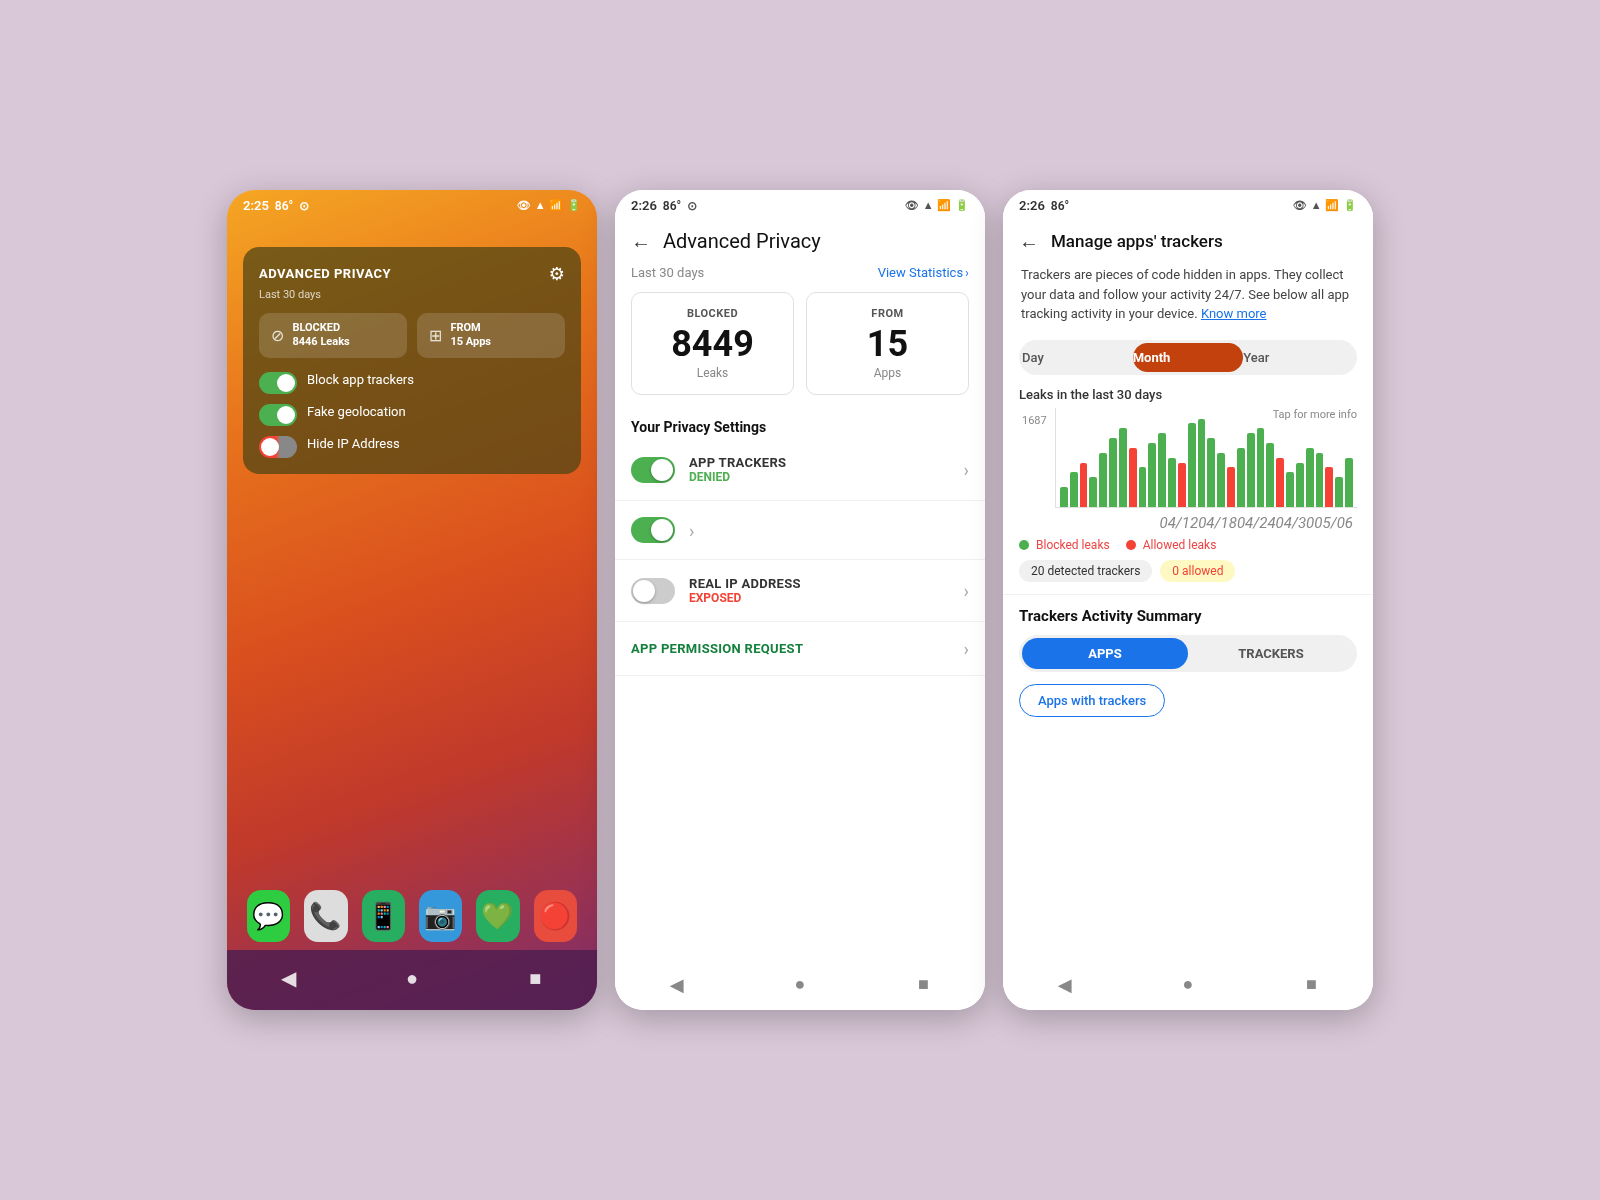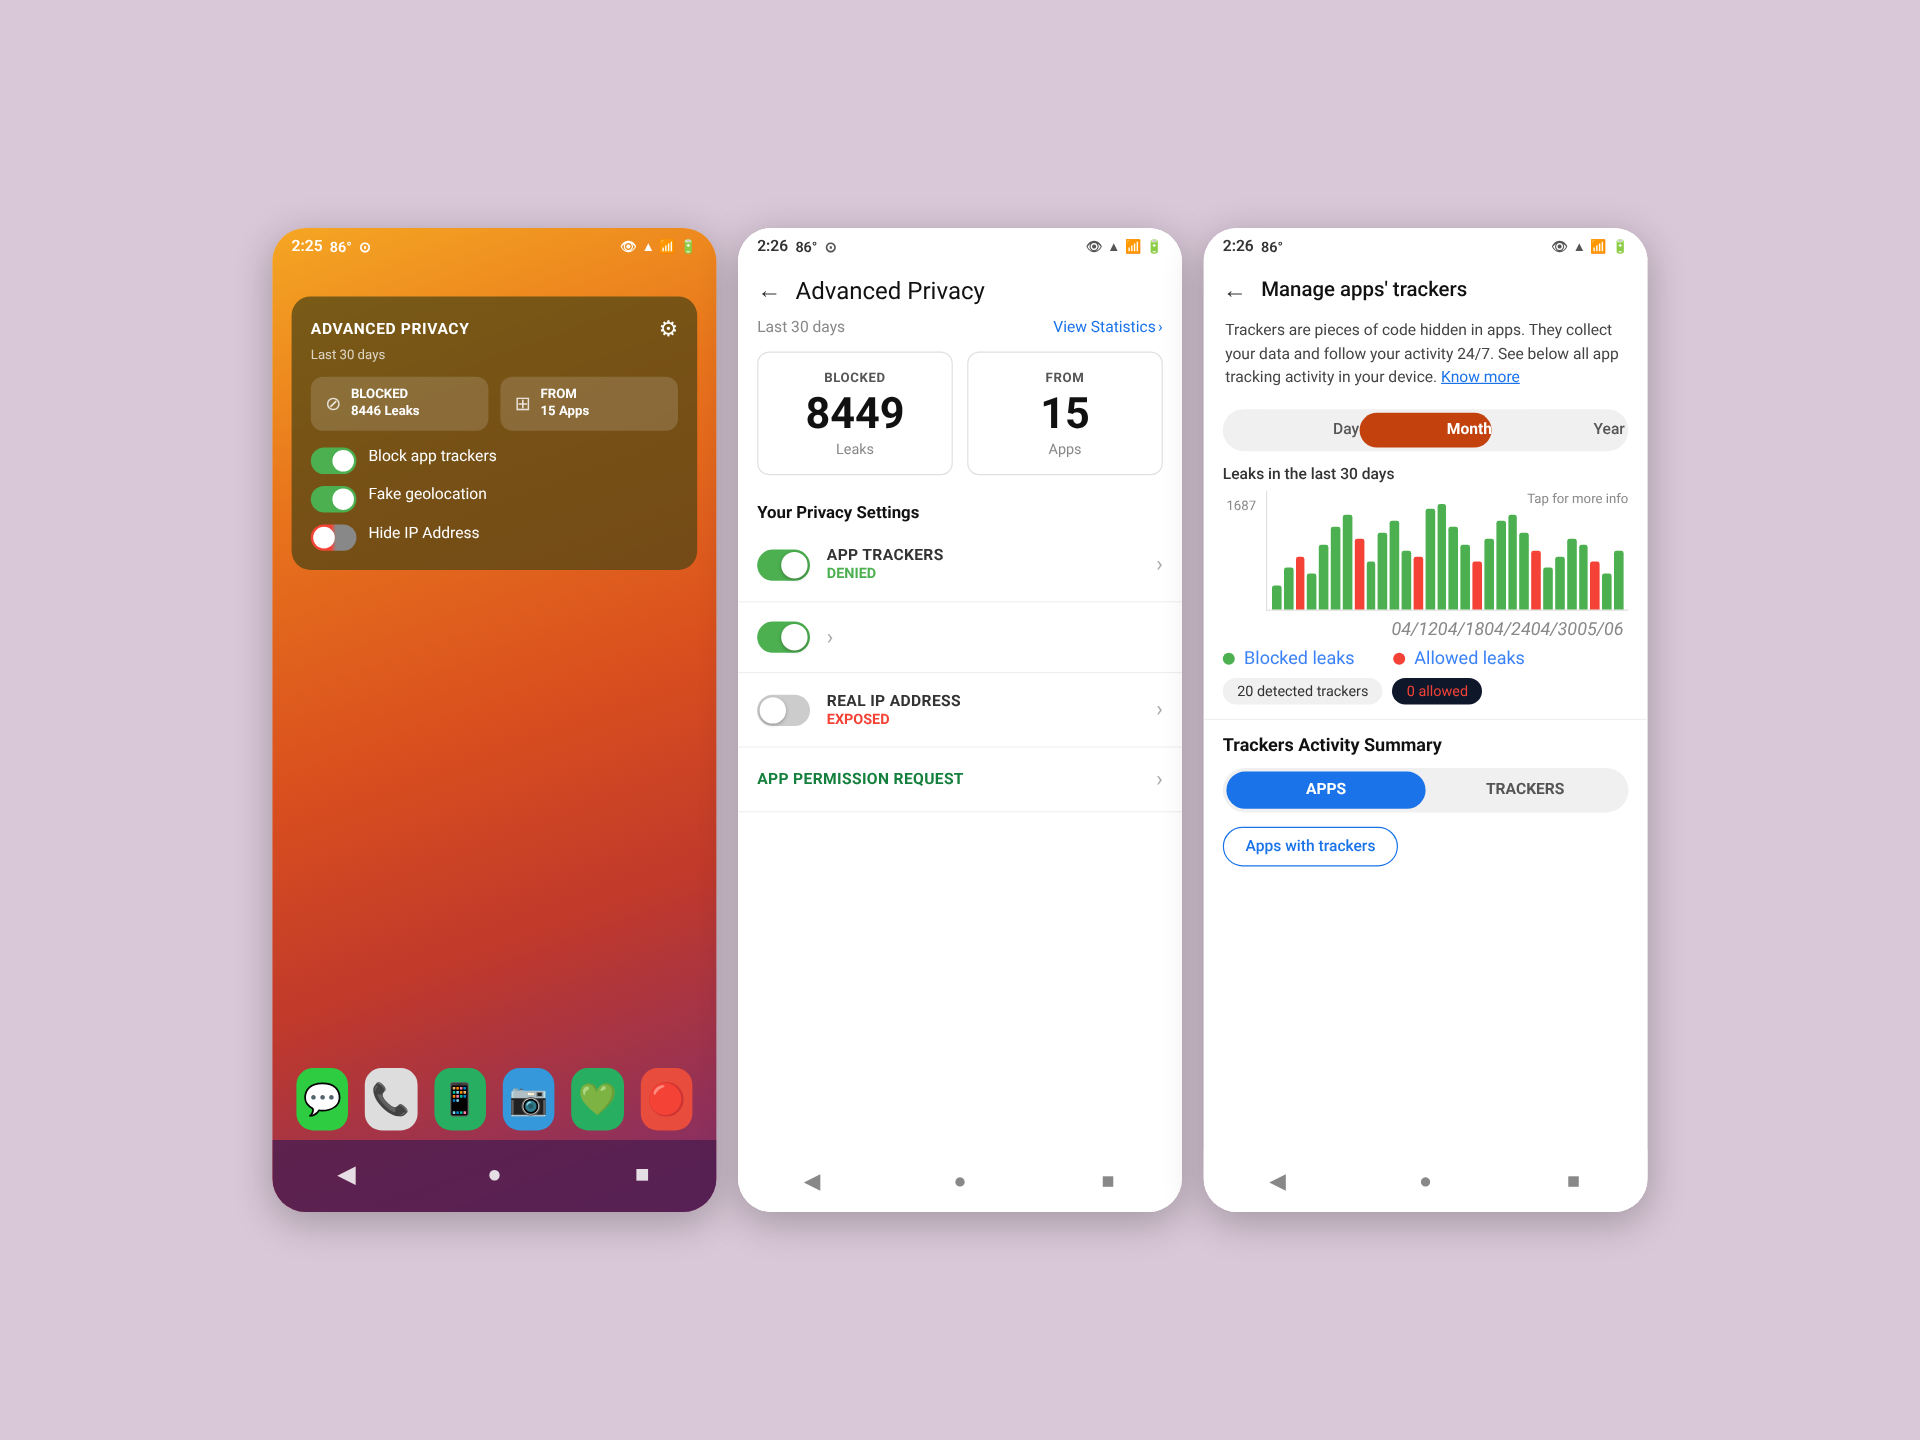--- a/index.html
+++ b/index.html
@@ -331,21 +331,21 @@
 
     .time-tabs {
       display: flex;
       margin: 0 16px 12px;
       background: #f0f0f0;
       border-radius: 24px;
       padding: 3px;
     }
     .time-tab {
       flex: 1;
-      text-align: right;
+      text-align: left;
       padding: 7px 0;
       border-radius: 20px;
       font-size: 13px;
       font-weight: 500;
       color: #555;
     }
     .time-tab-active {
       background: #c2410c;
       color: white;
       font-weight: 700;
@@ -392,24 +392,24 @@
     .chart-x-labels {
       display: flex;
       justify-content: flex-end;
       padding: 2px 4px;
       font-size: 15px;
       color: #888;
       font-style: italic;
     }
     .chart-legend {
       display: flex;
-      gap: 32px;
+      gap: 16px;
       padding: 4px 0 8px;
-      font-size: 15px;
-      color: #3b82f6;
+      font-size: 12px;
+      color: #ef4444;
     }
     .legend-dot {
       width: 10px;
       height: 10px;
       border-radius: 50%;
       display: inline-block;
       margin-right: 4px;
       vertical-align: middle;
     }
     .legend-green { background: #4caf50; }
@@ -422,21 +422,21 @@
       flex-wrap: wrap;
     }
     .tracker-badge {
       background: #f0f0f0;
       border-radius: 14px;
       padding: 4px 12px;
       font-size: 12px;
       color: #333;
     }
     .tracker-badge-red {
-      background: #0f172a;
+      background: #fef9c3;
       color: #f44336;
       border-radius: 14px;
       padding: 4px 12px;
       font-size: 12px;
     }
 
     .divider { height: 1px; background: #f0f0f0; margin: 0 0 12px; }
 
     .activity-summary-label {
       font-size: 15px;

